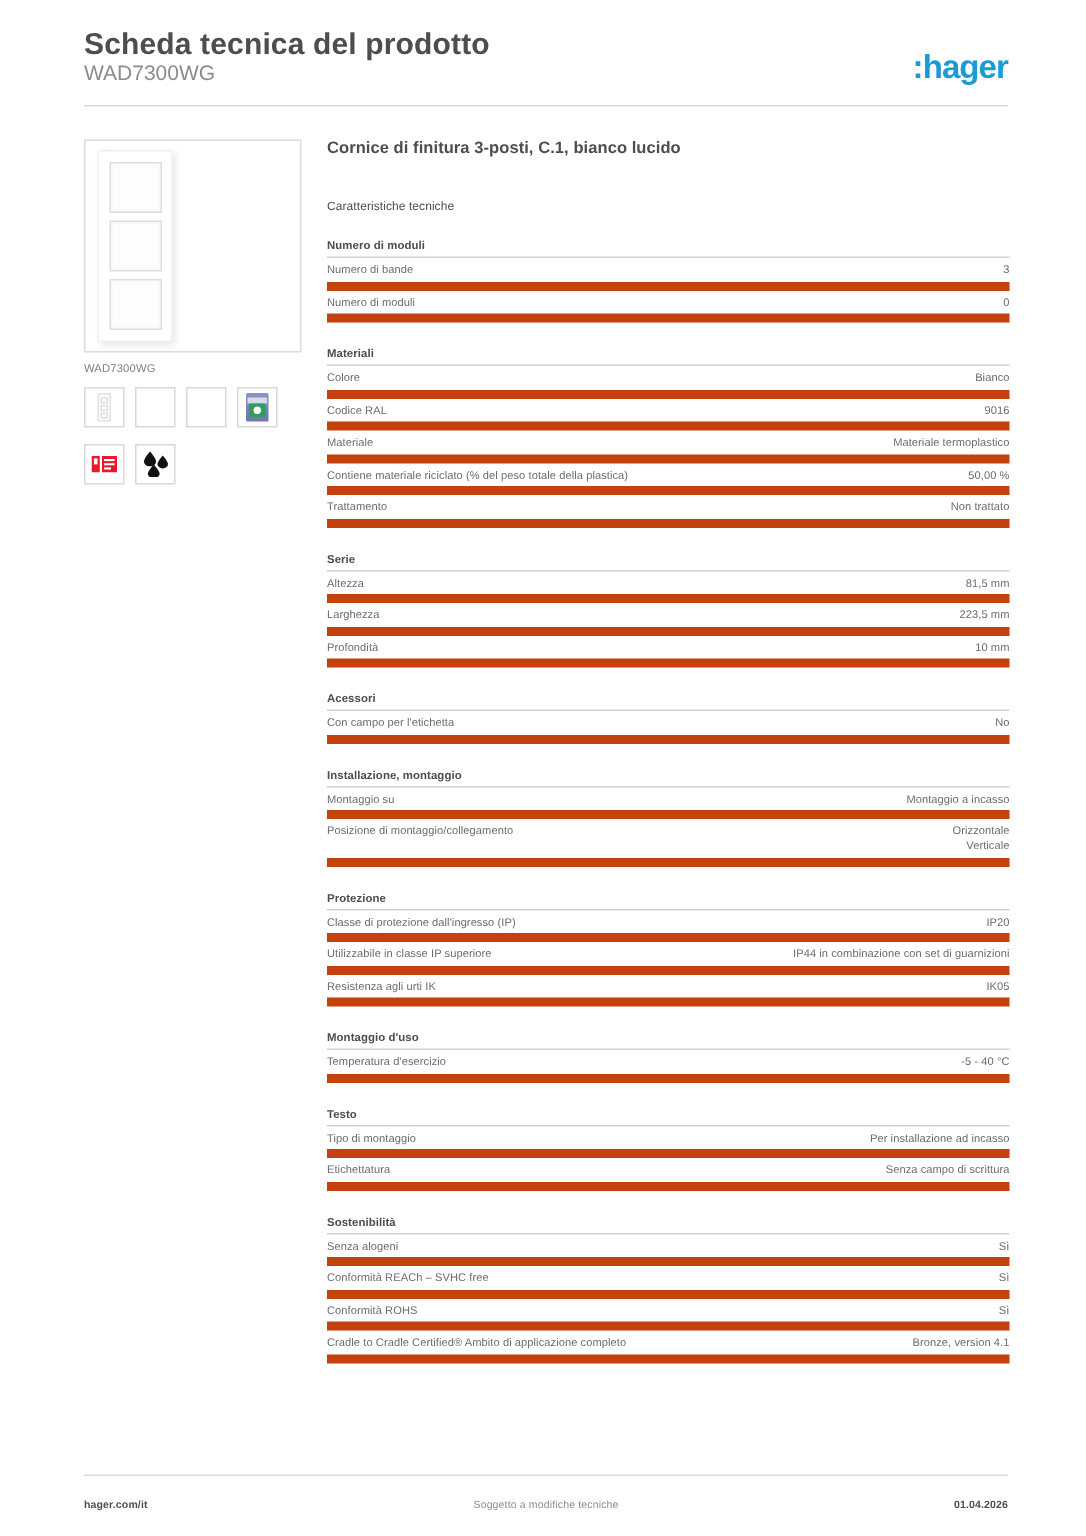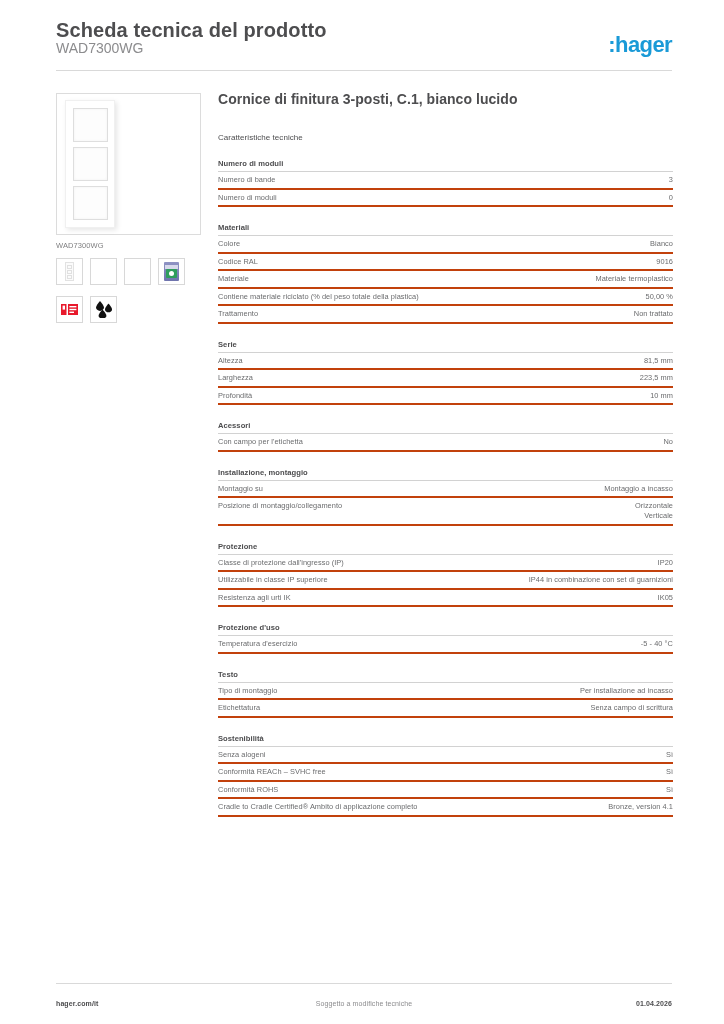--- a/index.html
+++ b/index.html
@@ -196,21 +196,21 @@
   }
 
   
   .spec-col {
     position: absolute;
     left: 218px;
     top: 94px;
     width: 455px;
   }
   .product-name {
-    font-size: 14px;
+    font-size: 11px;
     font-weight: bold;
     color: #4d4d4f;
     line-height: 11px;
     letter-spacing: 0.05px;
   }
   .tech-heading {
     font-size: 8px;
     font-weight: normal;
     color: #4d4d4f;
     line-height: 11px;
@@ -224,21 +224,21 @@
     color: #4d4d4f;
     line-height: 11px;
     padding-bottom: 2px;
     border-bottom: 1px solid #d2d2d2;
     letter-spacing: 0.05px;
   }
   .row {
     display: flex;
     justify-content: space-between;
     align-items: flex-start;
-    border-bottom: 2px solid #c2410c;
+    border-bottom: 6px solid #c2410c;
     padding: 3px 0 2.5px 0;
     font-size: 7.4px;
     line-height: 10px;
     color: #6a6b6d;
     letter-spacing: 0.05px;
   }
   .row .label {
     flex: 1 1 auto;
     padding-right: 12px;
     text-align: left;
@@ -430,21 +430,21 @@
           <div class="row">
             <div class="label">Utilizzabile in classe IP superiore</div>
             <div class="value">IP44 in combinazione con set di guarnizioni</div>
           </div>
           <div class="row">
             <div class="label">Resistenza agli urti IK</div>
             <div class="value">IK05</div>
           </div>
         </div>
         <div class="group">
-          <div class="group-title">Protezione d'uso</div>
+          <div class="group-title">Montaggio d'uso</div>
           <div class="row">
             <div class="label">Temperatura d'esercizio</div>
             <div class="value">-5 - 40 °C</div>
           </div>
         </div>
         <div class="group">
           <div class="group-title">Testo</div>
           <div class="row">
             <div class="label">Tipo di montaggio</div>
             <div class="value">Per installazione ad incasso</div>

